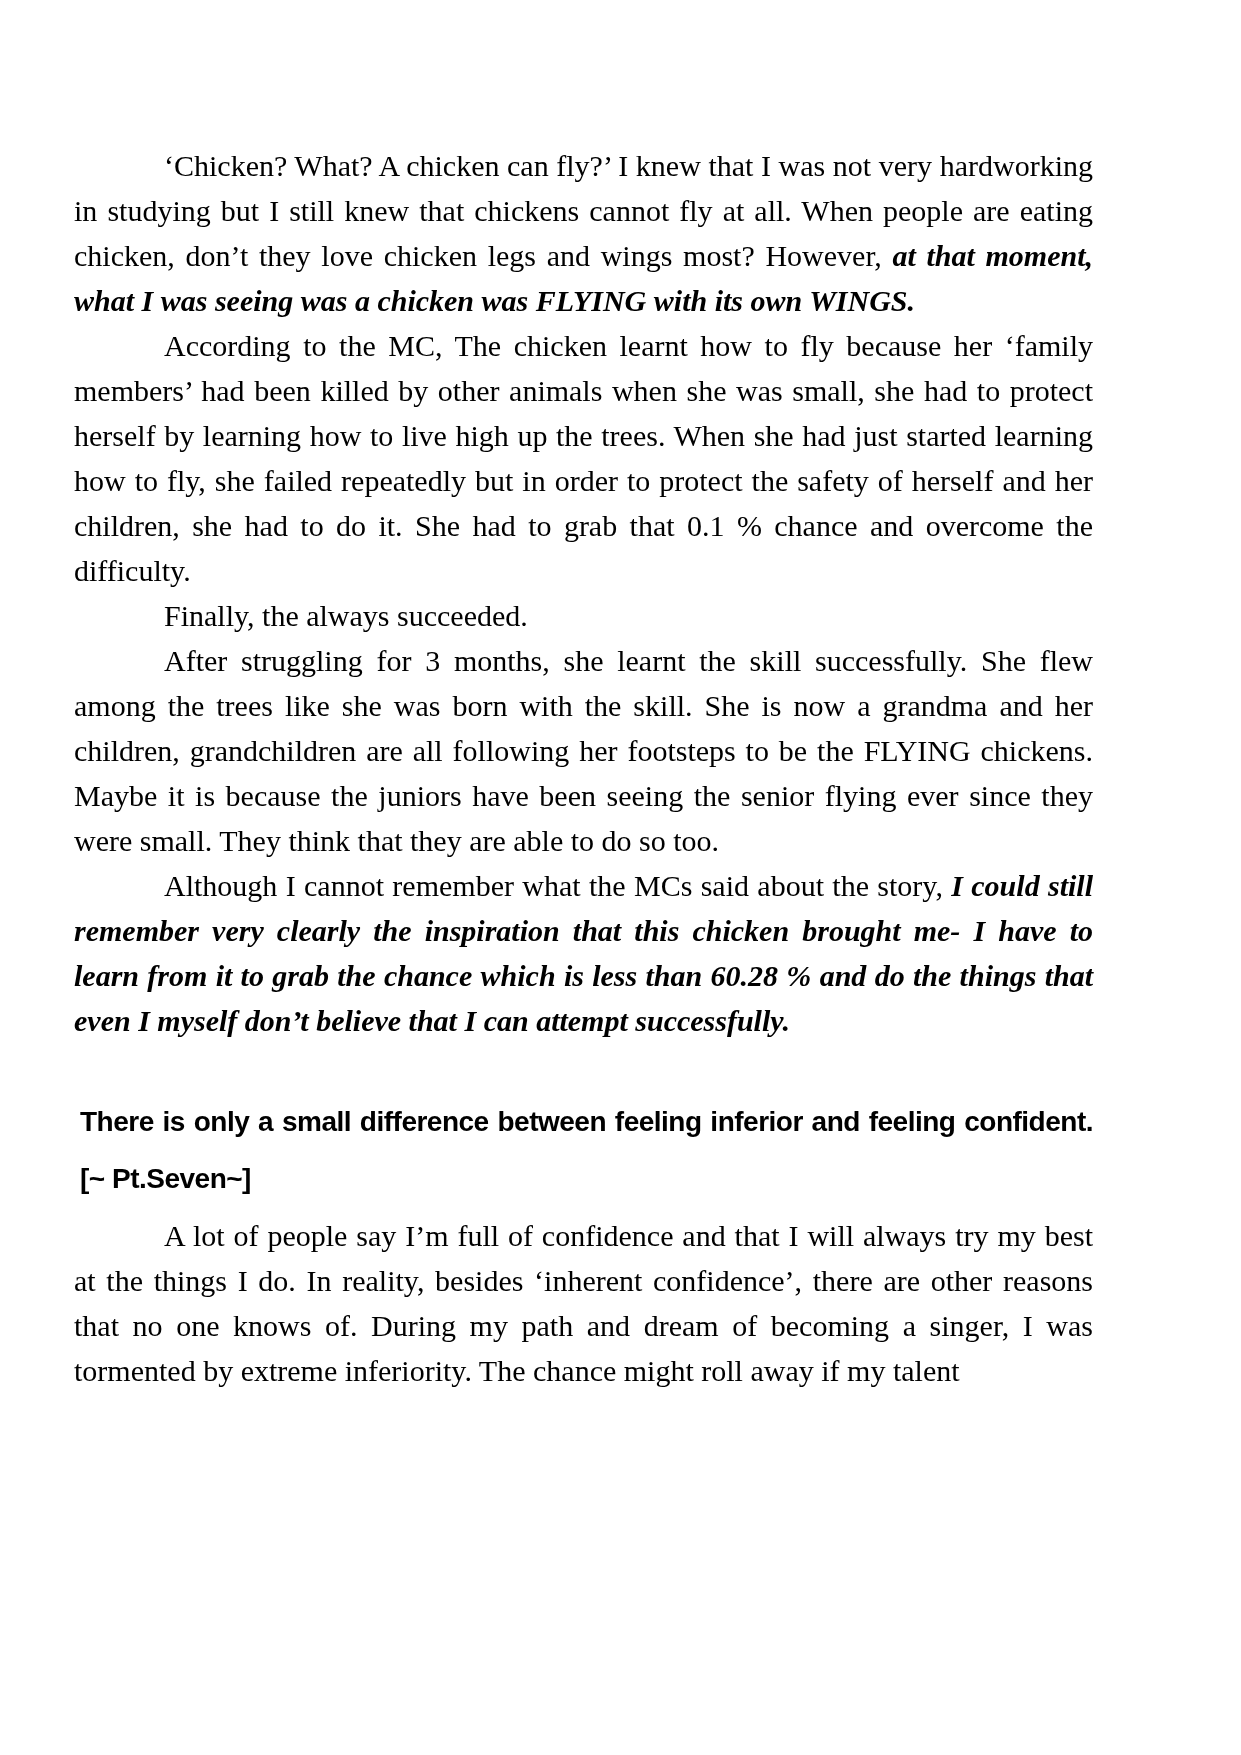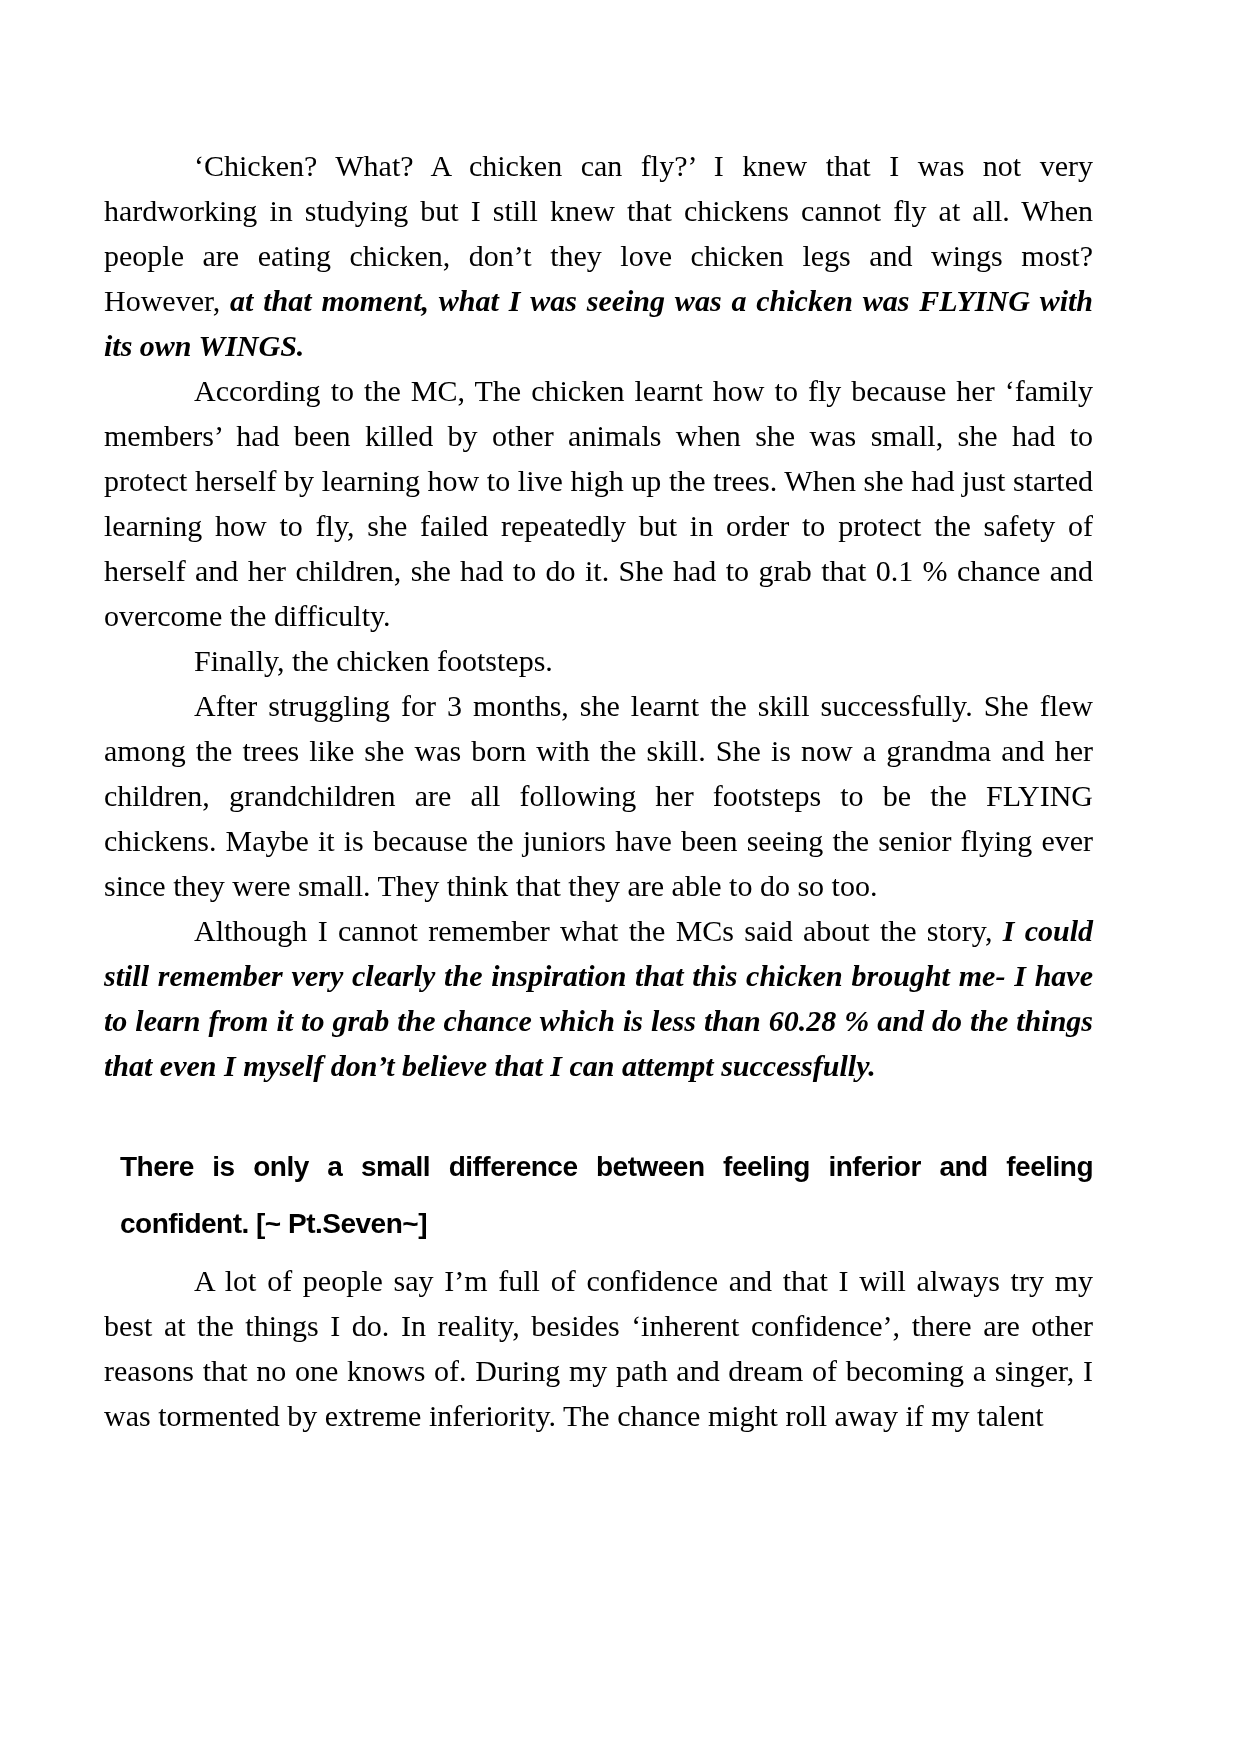--- a/index.html
+++ b/index.html
@@ -7,61 +7,61 @@
     padding: 0;
     background: #ffffff;
   }
   .page {
     position: relative;
     width: 1241px;
     height: 1755px;
     box-sizing: border-box;
     background: #ffffff;
     color: #000000;
-    padding: 143px 148px 0 104px;
+    padding: 143px 148px 0 74px;
     overflow: hidden;
     font-family: "Liberation Serif", "DejaVu Serif", serif;
   }
   p.body-para {
     margin: 0;
     font-size: 30px;
     line-height: 45px;
     text-align: justify;
     text-indent: 90px;
     color: #000000;
   }
   .bi {
     font-weight: 700;
     font-style: italic;
   }
   .b {
     font-weight: 400;
   }
   h2.section-heading {
-    margin: 50px 0 6px 16px;
+    margin: 50px 0 6px 6px;
     font-family: "Liberation Sans", "DejaVu Sans", sans-serif;
     font-weight: 700;
     font-size: 28px;
     line-height: 57px;
     letter-spacing: -0.5px;
     text-align: justify;
     text-indent: 0;
     color: #000000;
   }
 </style>
 </head>
 <body>
 
 <div class="page">
 
   <p class="body-para"><span>‘Chicken? What? A chicken can fly?’ I knew that I was not very hardworking in studying but I still knew that chickens cannot fly at all. When people are eating chicken, don’t they love chicken legs and wings most? However, </span><span class="bi">at that moment, what I was seeing was a chicken was FLYING with its own WINGS.</span></p>
 
   <p class="body-para"><span>According to the MC, The chicken learnt how to fly because her ‘family members’ had been killed by other animals when she was small, she had to protect herself by learning how to live high up the trees. When she had just started learning how to fly, she failed repeatedly but in order to protect the safety of herself and her children, she had to do it. She had to grab that 0.1 % chance and overcome the difficulty.</span></p>
 
-  <p class="body-para"><span>Finally, the chicken footsteps.</span></p>
+  <p class="body-para"><span>Finally, the always succeeded.</span></p>
 
   <p class="body-para"><span>After struggling for 3 months, she learnt the skill successfully. She flew among the trees like she was born with the skill. She is now a grandma and her children, grandchildren are all following her footsteps to be the FLYING chickens. Maybe it is because the juniors have been seeing the senior flying ever since they were small. They think that they are able to do so too.</span></p>
 
   <p class="body-para"><span>Although I cannot remember what the MCs said about the story, </span><span class="bi">I could still remember very clearly the inspiration that this chicken brought me- I have to learn from it to grab the chance which is less than 60.28 % and do the things that even I myself don’t believe that I can attempt successfully.</span></p>
 
 
 
   <h2 class="section-heading">There is only a small difference between feeling inferior and feeling confident. [~ Pt.Seven~]</h2>
 
   <p class="body-para"><span class="b">A lot of people say I’m full of confidence and that I will always try my best at the things I do</span><span>. In reality, besides ‘inherent confidence’, there are other reasons that no one knows of. During my path and dream of becoming a singer, I was tormented by extreme inferiority. The chance might roll away if my talent</span></p>

